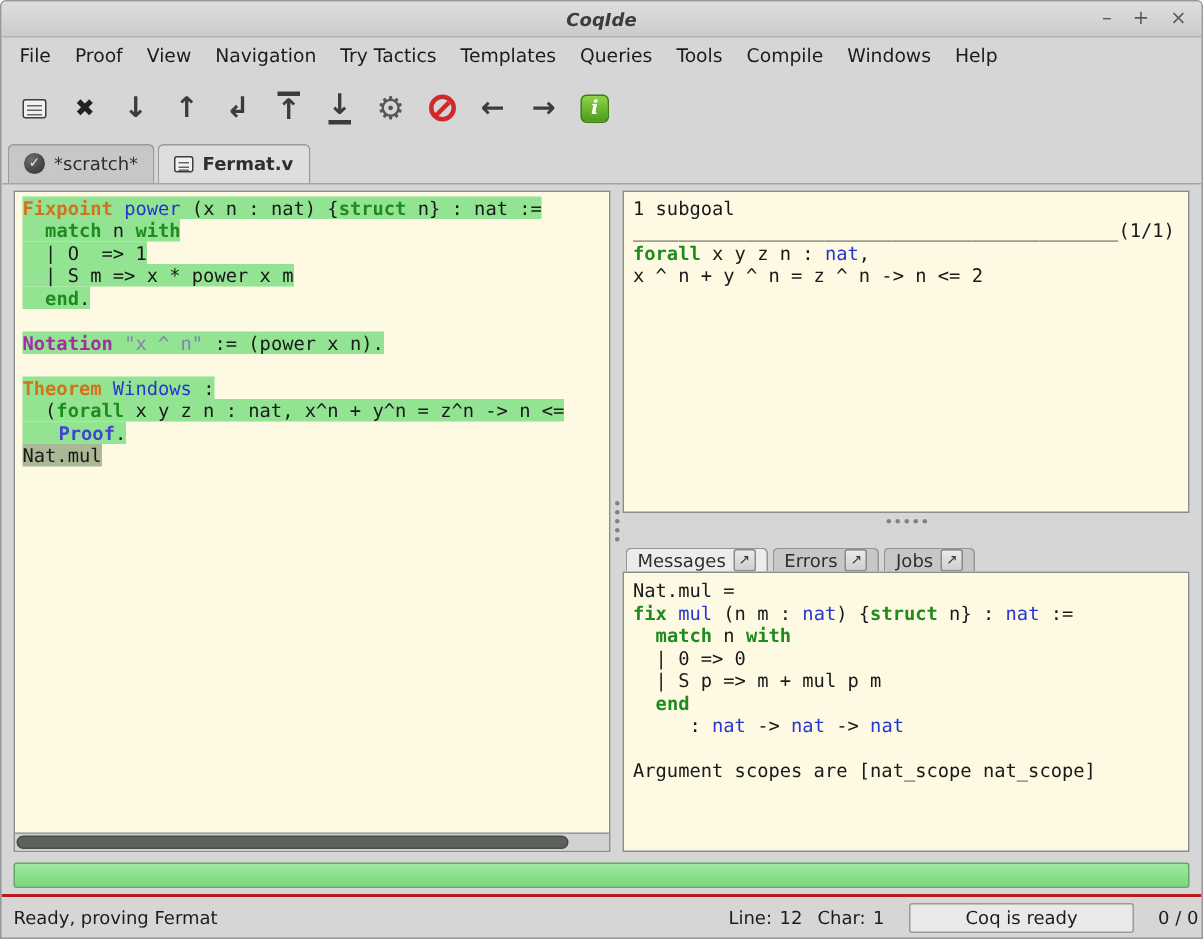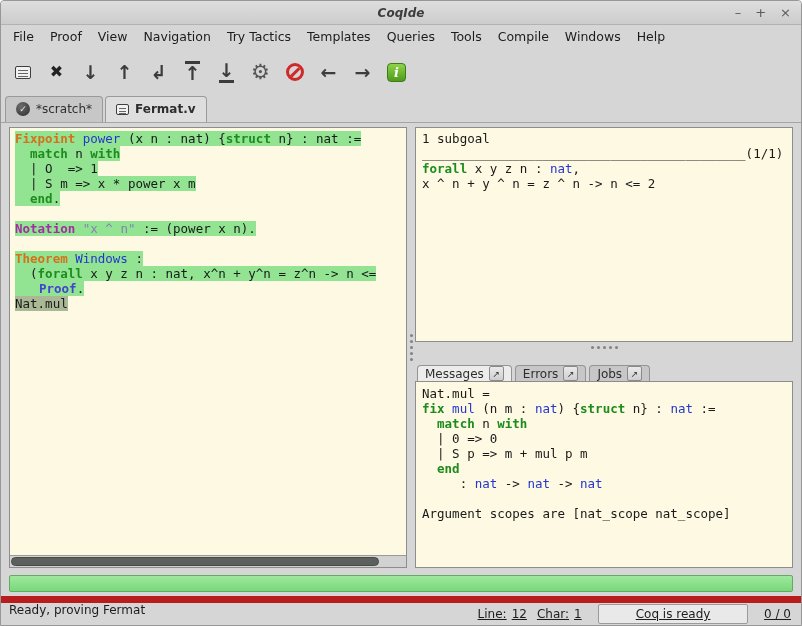--- a/index.html
+++ b/index.html
@@ -98,24 +98,24 @@
   .tk-id { color: #2436cf; }                      
   .tk-st { color: #8484b0; }                      
   .tk-pl { color: #191919; }
   .hl-done { background: #92e492; }
   .hl-sel  { background: #aab896; }
 
   
   .progress-row { flex: 0 0 26px; padding: 5px 8px 4px; }
   .progressbar { height: 17px; background: linear-gradient(#9fe89f, #79d879); border: 1px solid #64a964; border-radius: 2px; }
 
-  .statusbar { flex: 0 0 29px; display: flex; padding: 0 10px 0 8px;
-    font-size: 12px; color: #1c1c1c; border-top: 7px solid #b91c1c; }
+  .statusbar { flex: 0 0 29px; display: flex; align-items: center; padding: 0 2px 0 8px;
+    font-size: 12px; color: #1c1c1c; border-top: 2px solid #b91c1c; }
   .status-left { flex: 1; }
-  .status-right { display: flex; align-items: center; text-decoration: underline; }
+  .status-right { display: flex; align-items: center; }
   .sb-label { margin-left: 10px; }
   .sb-val { margin-left: 5px; min-width: 14px; }
   .coq-state-box { width: 150px; height: 20px; margin-left: 10px; border: 1px solid #9a9a9a; background: #e9e9e9;
     border-radius: 2px; display: flex; align-items: center; justify-content: center; font-size: 12px; color: #1c1c1c; }
   .sb-counter { margin-left: 16px; }
 </style>
 </head>
 <body>
 
 <div class="window">

